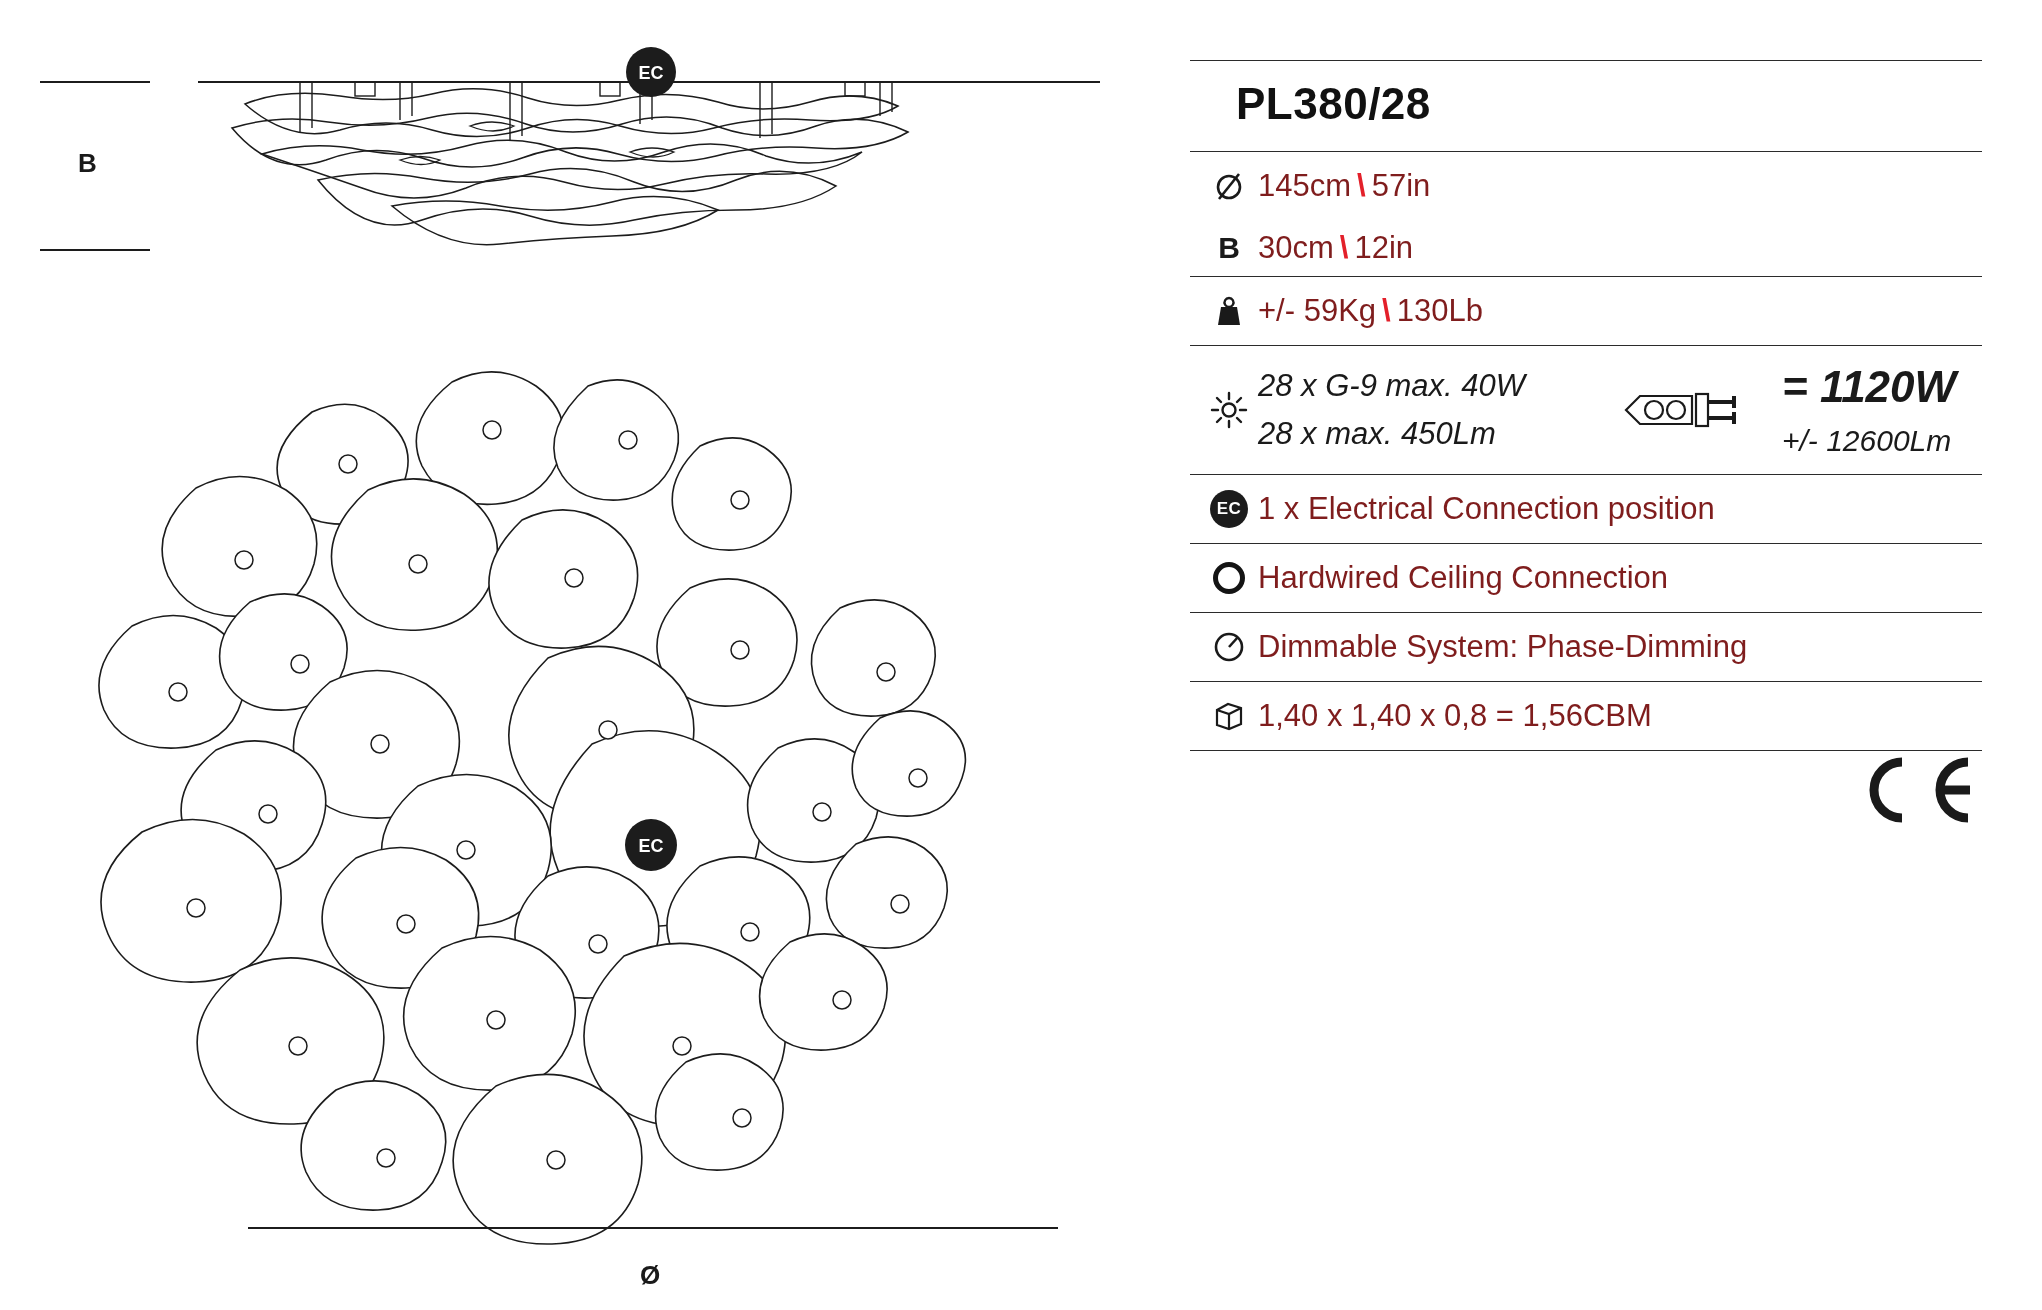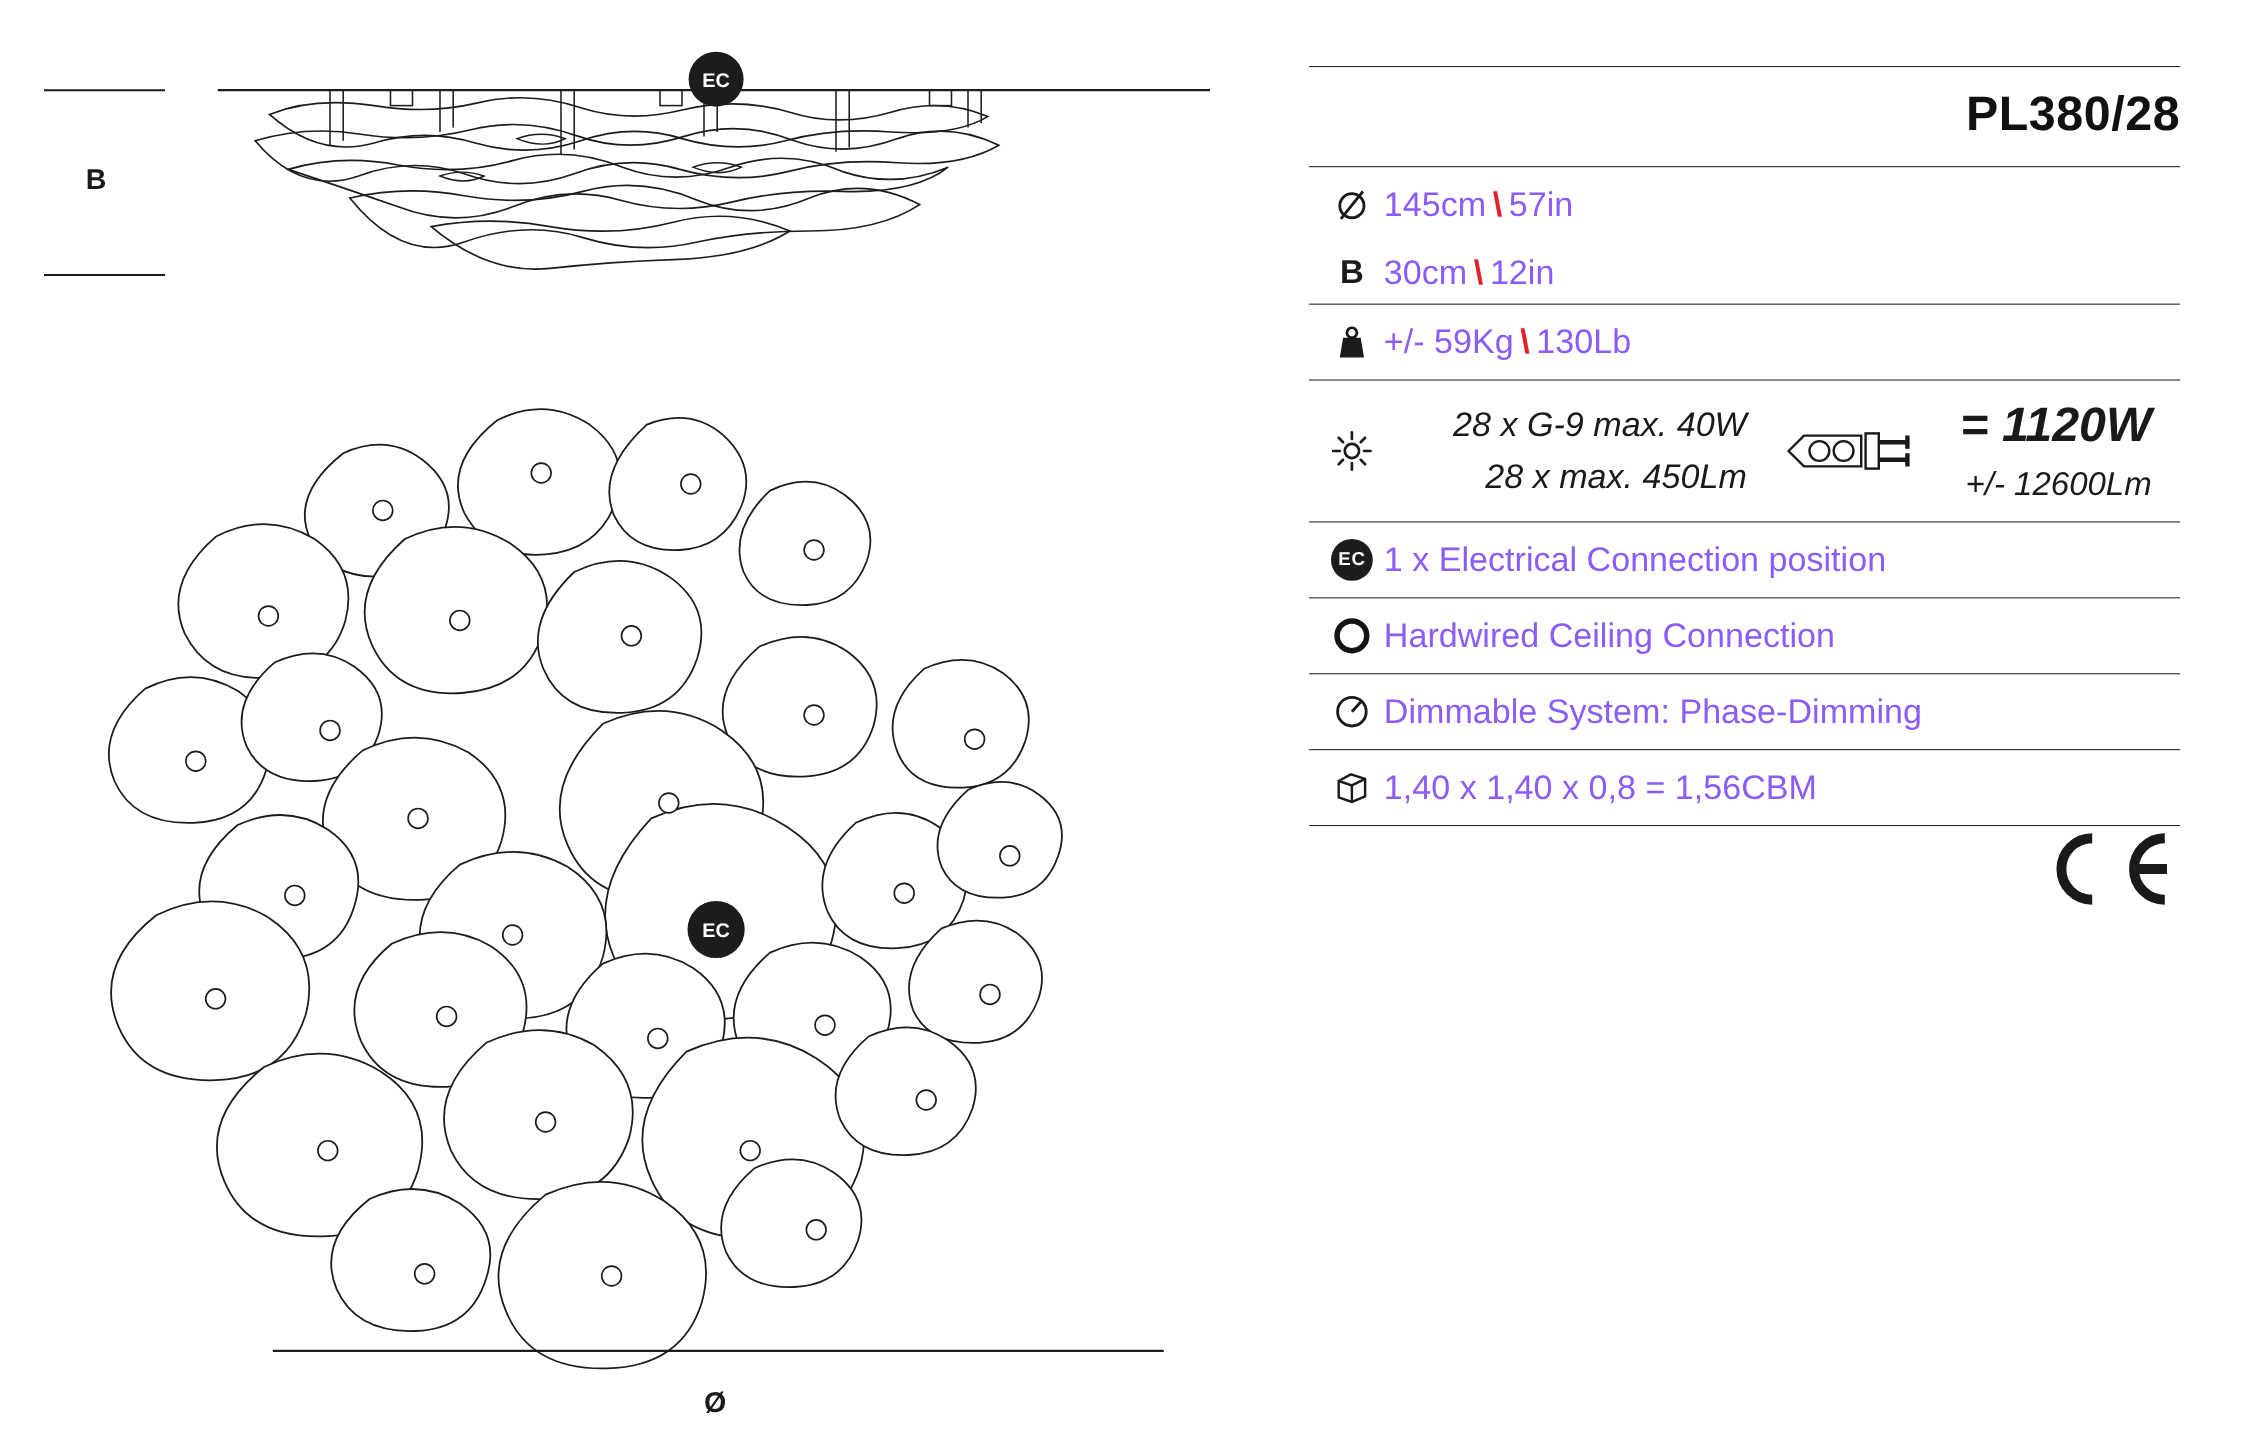--- a/index.html
+++ b/index.html
@@ -28,21 +28,20 @@
     width: 1170px;
     height: 100%;
     flex: 0 0 1170px;
   }
   .right-pane {
     position: relative;
     flex: 1 1 auto;
     height: 100%;
     padding: 40px 60px 0 20px;
     box-sizing: border-box;
-    text-align: right;
   }
 
   
   .elevation {
     position: absolute;
     left: 0;
     top: 0;
     width: 1170px;
     height: 260px;
   }
@@ -94,21 +93,21 @@
   .row .ico {
     flex: 0 0 58px;
     display: flex;
     align-items: center;
     justify-content: center;
     font-size: 30px;
     font-weight: bold;
   }
   .row .txt {
     font-size: 31px;
-    color: #8b5cf6;
+    color: #7f1d1d;
     white-space: nowrap;
   }
   .slash {
     color: #e3202a;
     font-weight: bold;
     padding: 0 6px;
     font-size: 31px;
   }
   .bold-letter {
     font-weight: bold;

